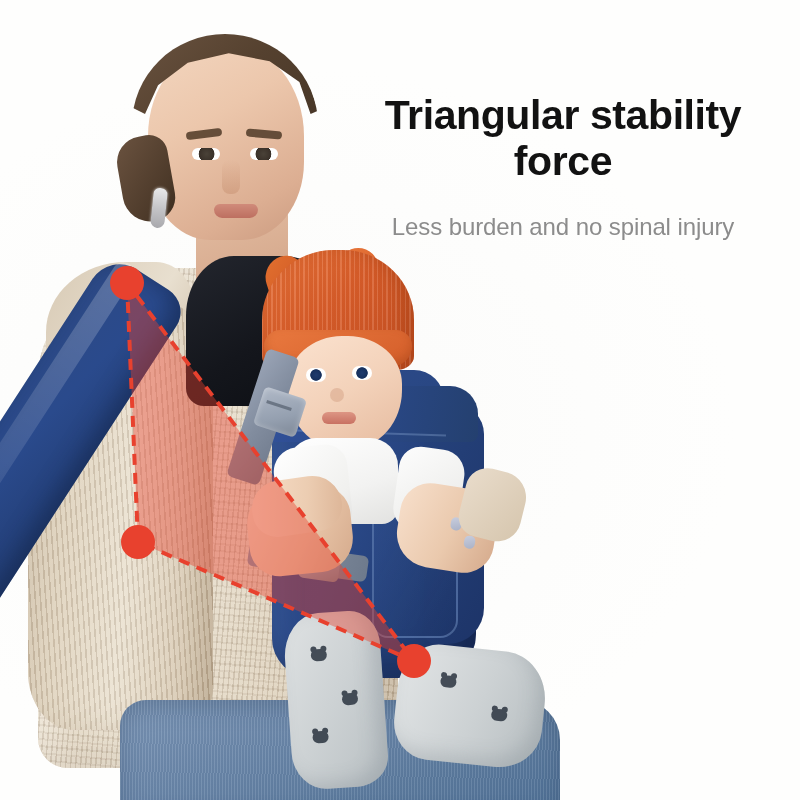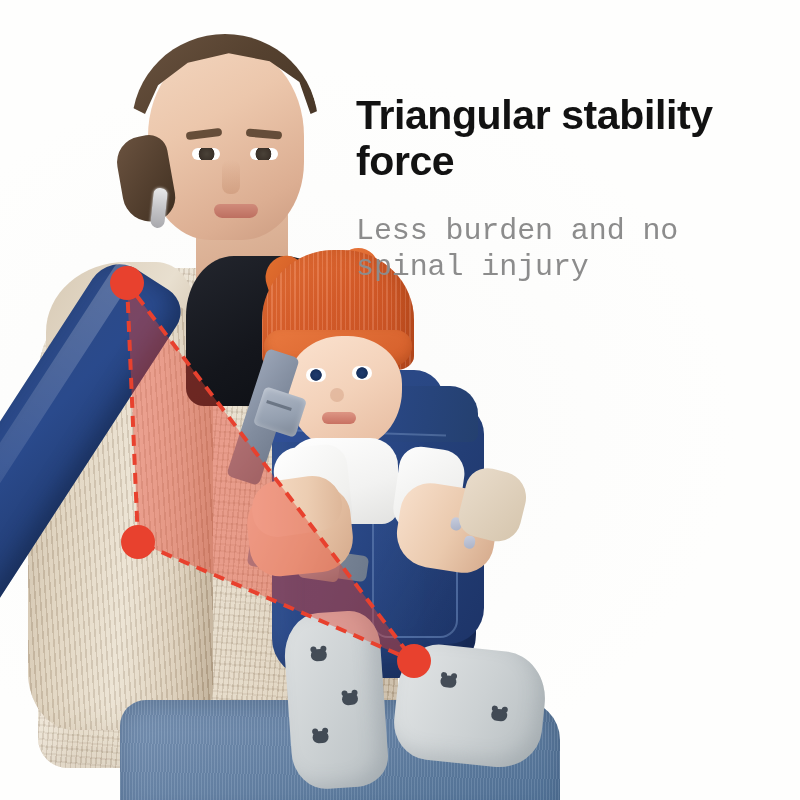--- a/index.html
+++ b/index.html
@@ -15,40 +15,40 @@
     position: relative;
     width: 800px;
     height: 800px;
     background: #fefefd;
     overflow: hidden;
   }
 
   
   .copy-block {
     position: absolute;
-    right: 14px;
+    right: 22px;
     top: 92px;
     width: 430px;
-    text-align: left;
+    text-align: center;
     z-index: 40;
   }
   .headline {
     font-family: "Liberation Sans", sans-serif;
     font-weight: bold;
     font-size: 41px;
     line-height: 1.13;
     letter-spacing: -0.4px;
     color: #121212;
     margin: 0;
   }
   .subhead {
     margin: 28px 0 0 0;
-    font-family: Liberation Mono, monospace;
+    font-family: Liberation Sans, sans-serif;
     font-weight: normal;
-    font-size: 30px;
+    font-size: 24px;
     line-height: 1.2;
     color: #8c8c8c;
     letter-spacing: -0.1px;
   }
 
   
   .photo {
     position: absolute;
     left: 0;
     top: 0;

